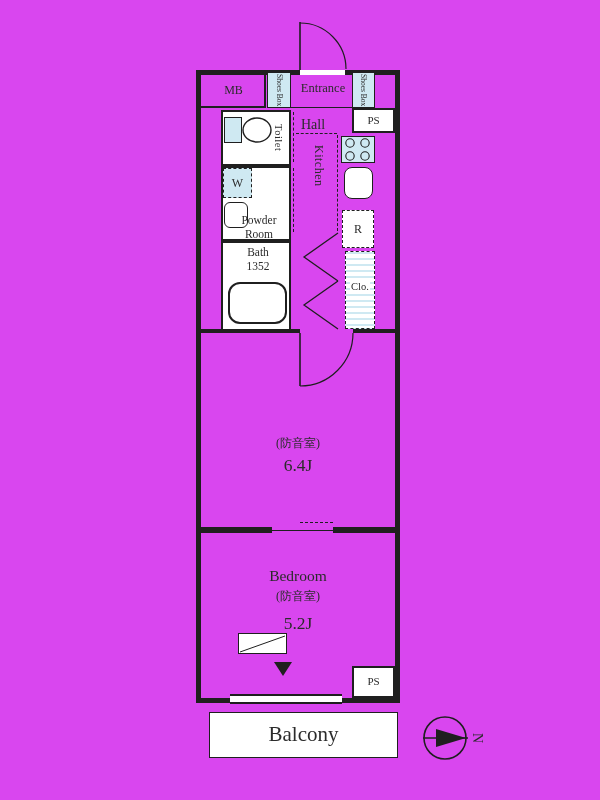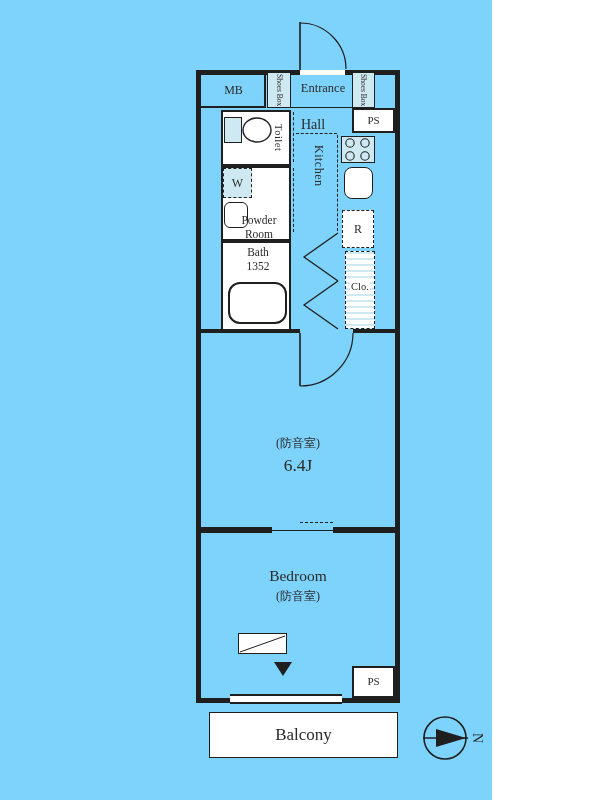--- a/index.html
+++ b/index.html
@@ -1,18 +1,18 @@
 <!DOCTYPE html>
 <html style="--line: #1f1f1f; --fixture-blue: #cfe9f2; --text: #2b2b2b;"><head>
 <meta charset="utf-8">
 <style>
   * { margin:0; padding:0; box-sizing:border-box; }
   html,body { background:#ffffff; }
   #stage {
-    position:relative; width:492px; height:800px; background:#7dd3fc;
+    position:relative; width:600px; height:800px; background:#d946ef;
     font-family:"Liberation Serif", serif; color:var(--text,#2b2b2b);
     overflow:hidden;
     padding-left:28px;
   }
   .abs { position:absolute; }
   .lbl {
     position:absolute; display:flex; align-items:center; justify-content:center;
     text-align:center; line-height:1.2; color:var(--text,#2b2b2b);
     font-family:"Liberation Serif", serif; white-space:pre;
   }
@@ -92,32 +92,33 @@
   <div class="lbl" style="left:238px;top:436px;width:120px;height:15px;font-size:12px;">(防音室)</div>
   <div class="lbl" style="left:238px;top:454px;width:120px;height:22px;font-size:17.5px;text-align:right;">6.4J</div>
 
   <div class="wall" style="left:201px;top:527px;width:71px;height:6px;"></div>
   <div class="wall" style="left:333px;top:527px;width:62px;height:6px;"></div>
   <div class="thinline-h" style="left:272px;top:530px;width:61px;"></div>
   <div class="dashline-h" style="left:300px;top:522px;width:33px;"></div>
 
   <div class="lbl" style="left:238px;top:567px;width:120px;height:18px;font-size:15.5px;">Bedroom</div>
   <div class="lbl" style="left:238px;top:589px;width:120px;height:15px;font-size:12px;">(防音室)</div>
+  <div class="lbl" style="left:238px;top:612px;width:120px;height:22px;font-size:17.5px;">5.2J</div>
 
   <div class="box" style="left:238px;top:633px;width:49px;height:21px;border-width:1.8px;"></div>
 
   <div class="abs" style="left:274px;top:662px;width:0;height:0;border-left:9px solid transparent;border-right:9px solid transparent;border-top:14px solid var(--line,#1f1f1f);"></div>
 
   <div class="abs" style="left:230px;top:694px;width:112px;height:10px;background:#fff;border-top:2px solid var(--line);border-bottom:2px solid var(--line);"></div>
 
   <div class="box" style="left:352px;top:666px;width:43px;height:32px;border-width:2px;"></div>
   <div class="lbl" style="left:352px;top:666px;width:43px;height:32px;font-size:11px;">PS</div>
 
   <div class="box" style="left:209px;top:712px;width:189px;height:46px;border-width:1.6px;"></div>
-  <div class="lbl" style="left:209px;top:712px;width:189px;height:46px;font-size:17px;">Balcony</div>
+  <div class="lbl" style="left:209px;top:712px;width:189px;height:46px;font-size:21px;">Balcony</div>
 
   <svg class="abs" style="left:415px;top:710px;" width="90" height="58" viewBox="0 0 90 58">
     <circle cx="30" cy="28" r="21" fill="none" stroke="var(--line,#1f1f1f)" stroke-width="1.6"></circle>
     <line x1="8" y1="28" x2="53" y2="28" stroke="var(--line,#1f1f1f)" stroke-width="1.4"></line>
     <polygon points="51,28 21,19 21,37" fill="var(--line,#1f1f1f)"></polygon>
   </svg>
   <div class="lbl" style="left:468px;top:729px;width:18px;height:18px;font-size:14px;transform:rotate(90deg);">N</div>
 
   <svg class="abs" style="left:0;top:0;pointer-events:none;" width="600" height="800" viewBox="0 0 600 800">
 

